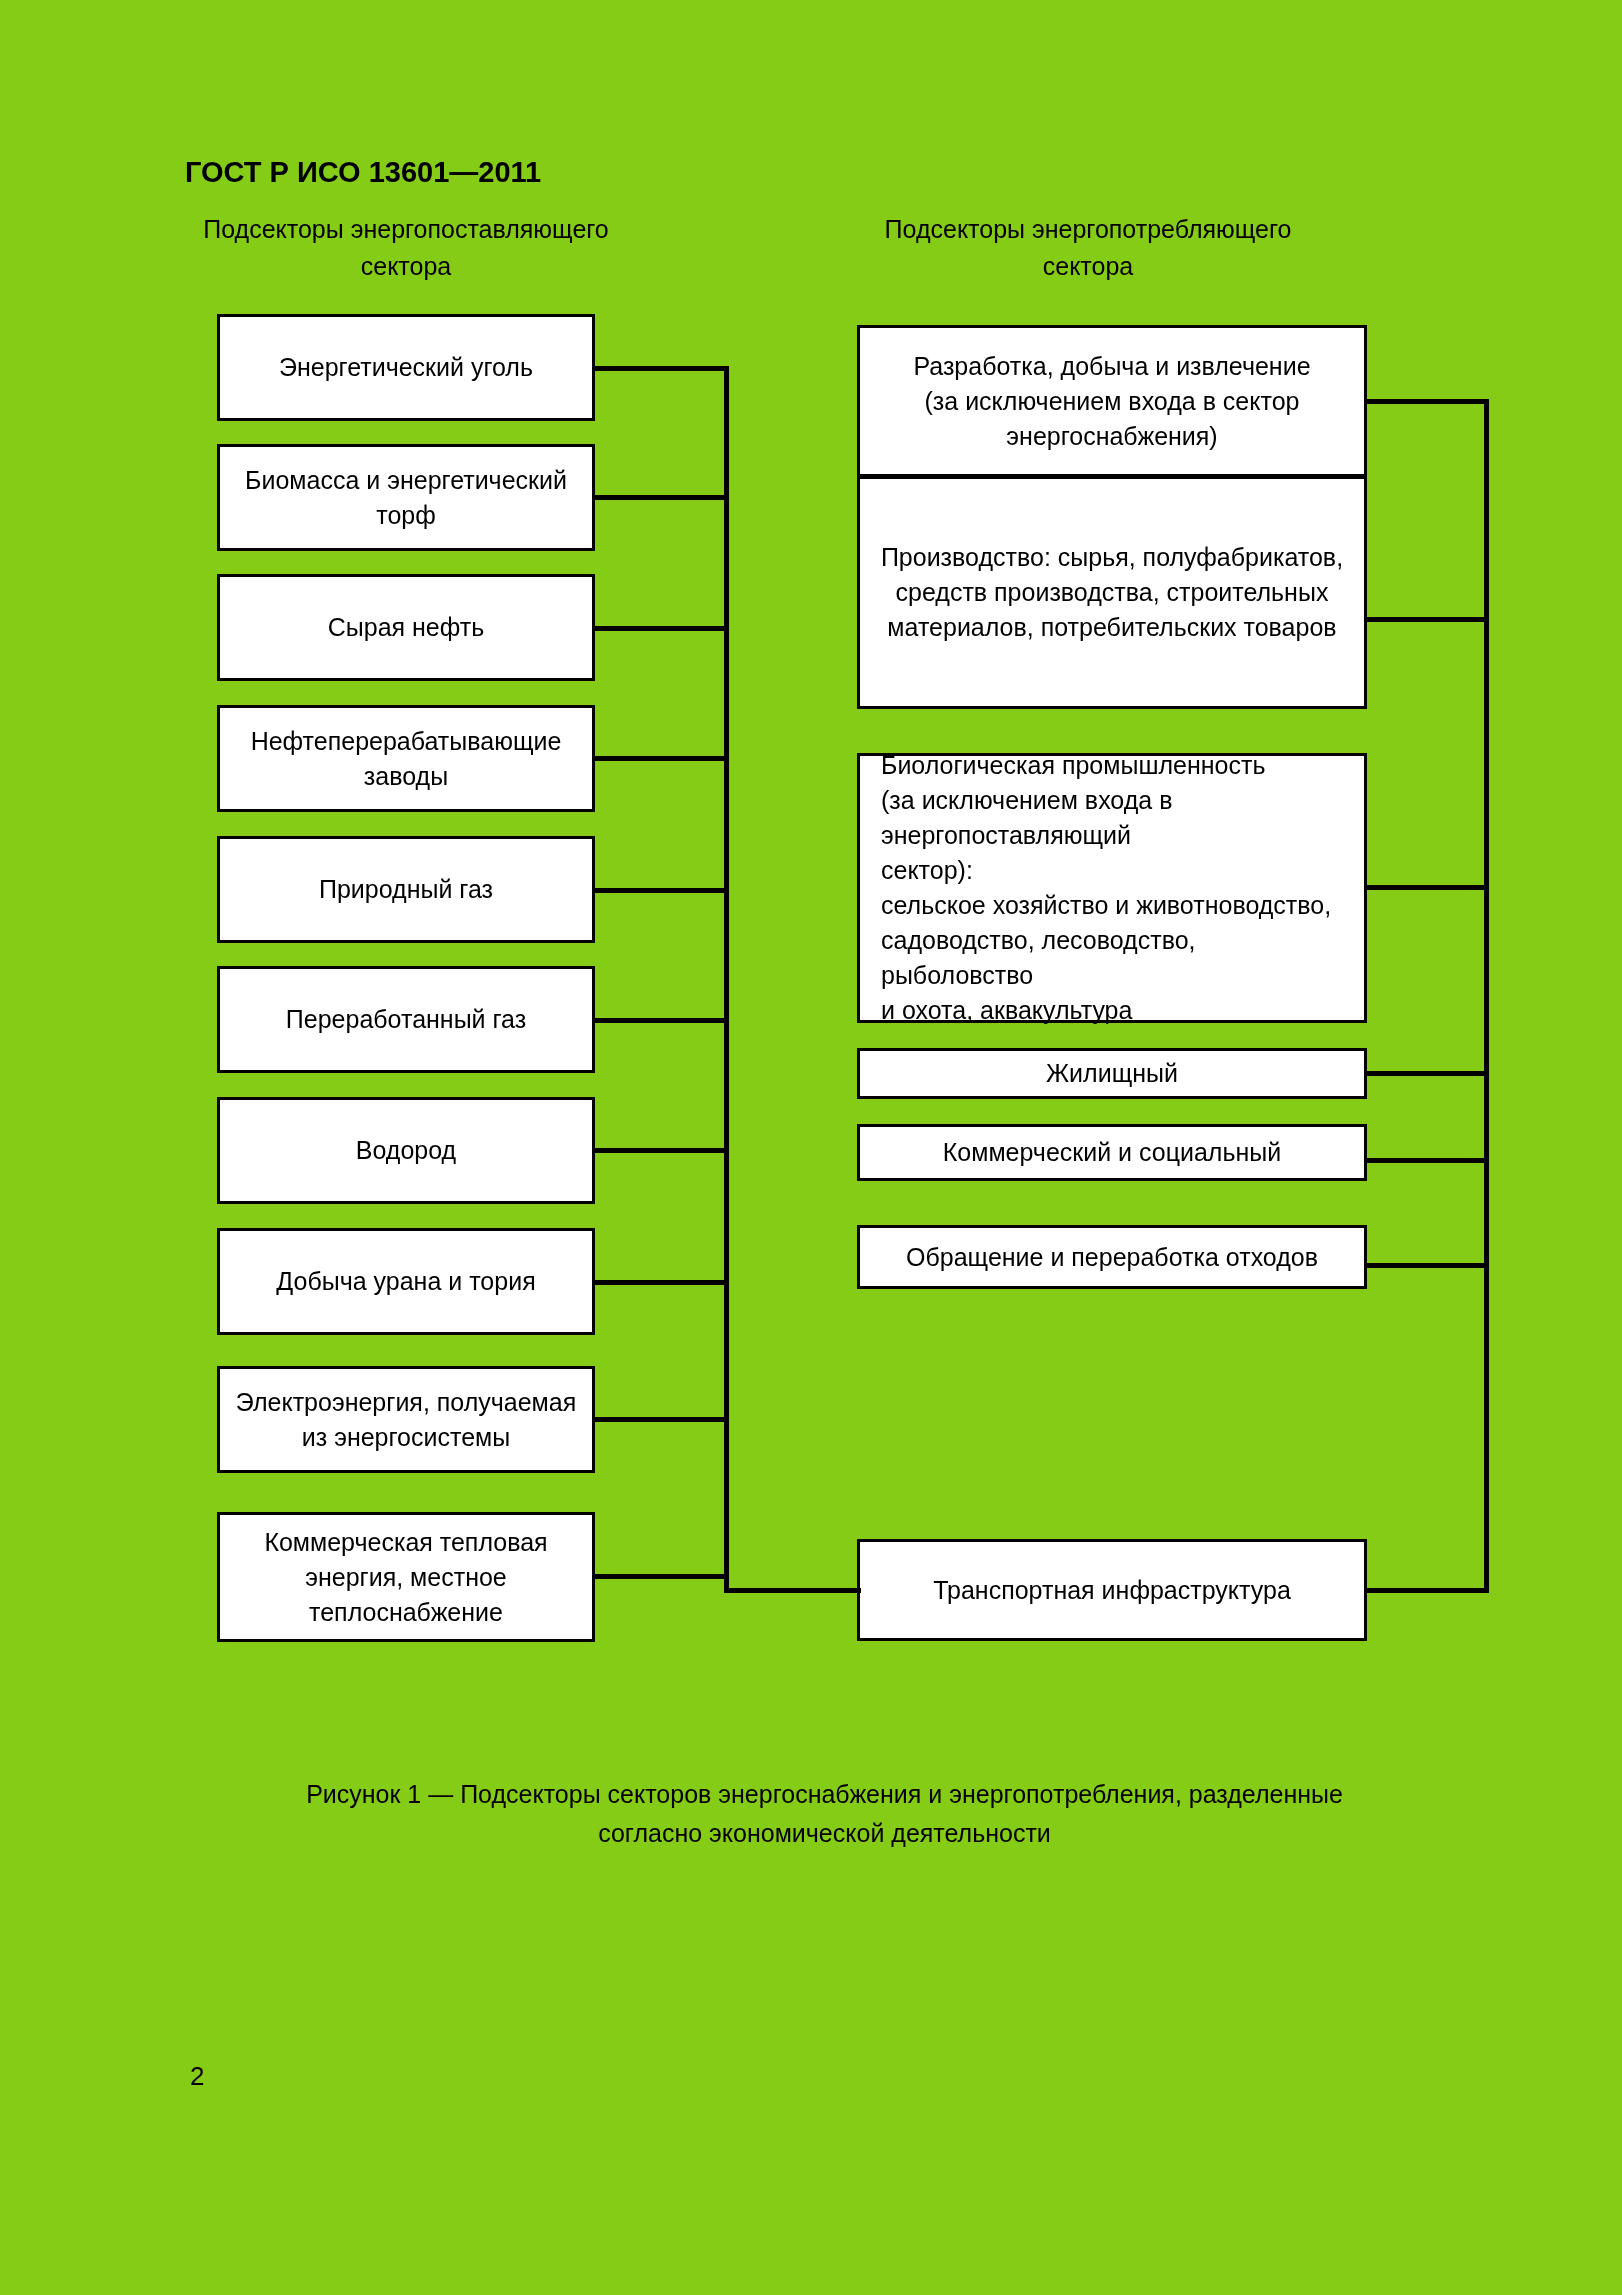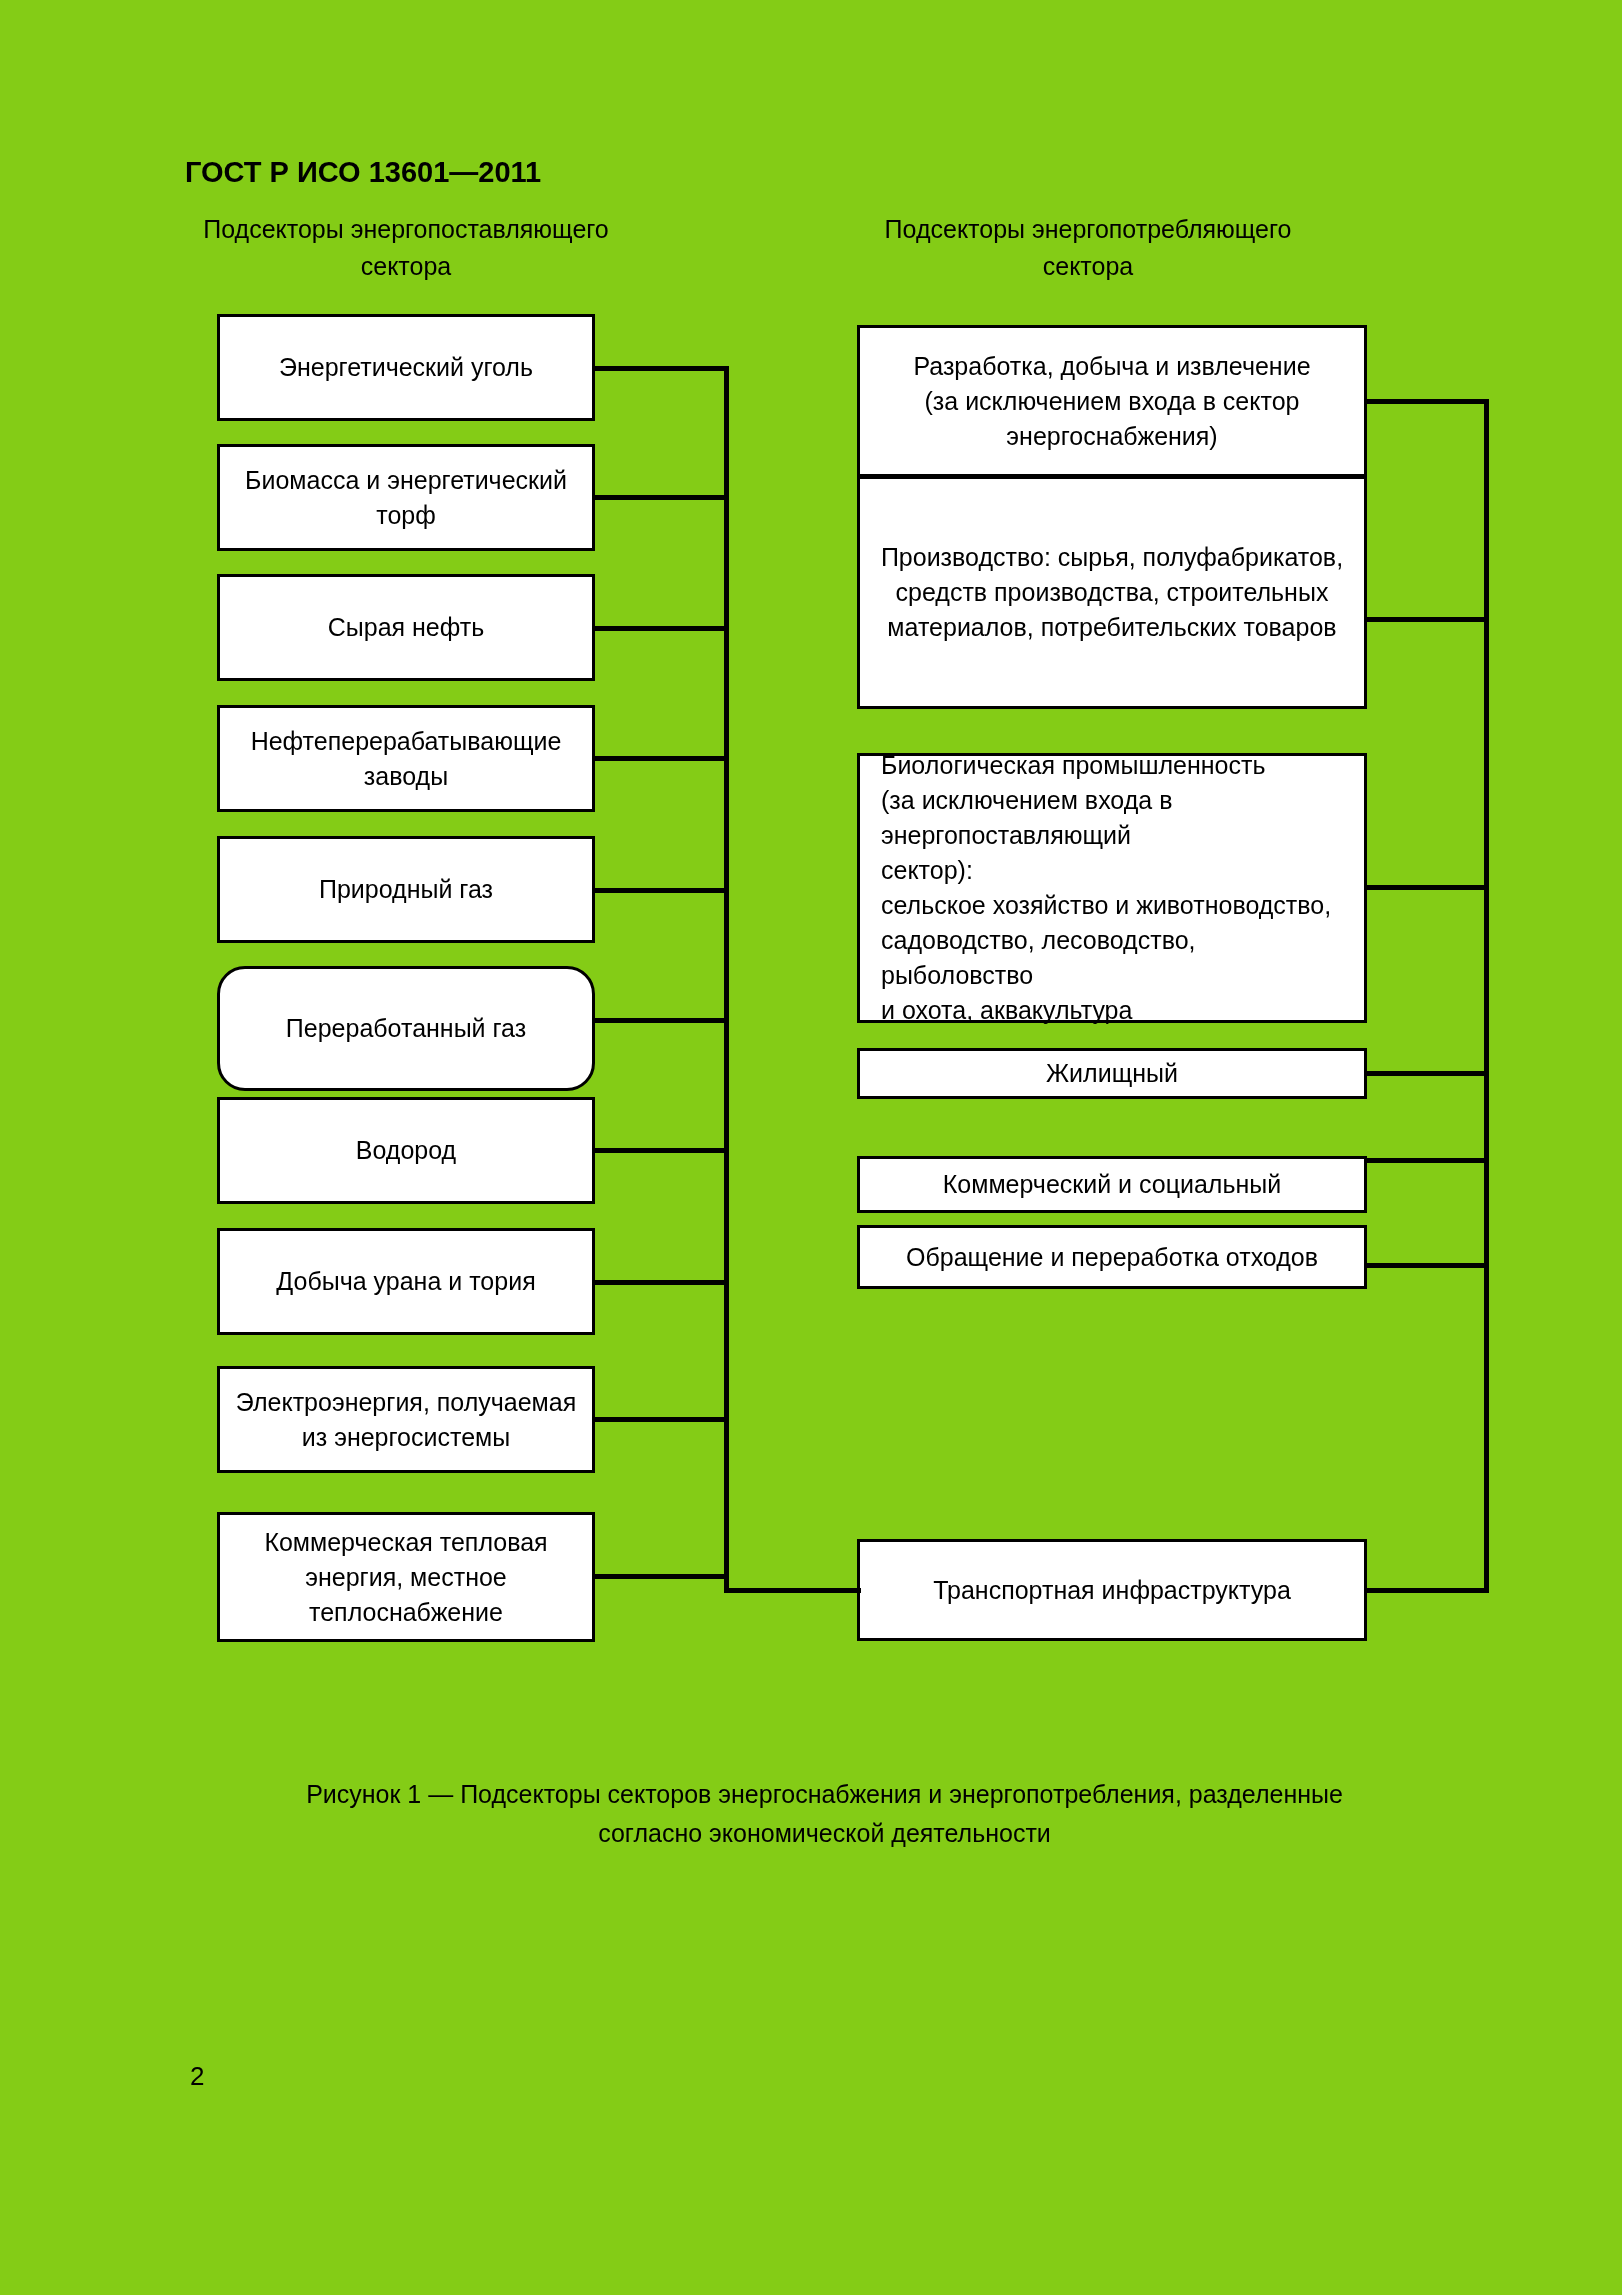--- a/index.html
+++ b/index.html
@@ -76,21 +76,21 @@
   <div class="col-header" style="left:859px;top:211px;width:458px;">Подсекторы энергопотребляющего
 сектора</div>
 
   <div class="box" style="left:217px;top:314px;width:378px;height:107px;">Энергетический уголь</div>
   <div class="box" style="left:217px;top:444px;width:378px;height:107px;">Биомасса и энергетический
 торф</div>
   <div class="box" style="left:217px;top:574px;width:378px;height:107px;">Сырая нефть</div>
   <div class="box" style="left:217px;top:705px;width:378px;height:107px;">Нефтеперерабатывающие
 заводы</div>
   <div class="box" style="left:217px;top:836px;width:378px;height:107px;">Природный газ</div>
-  <div class="box" style="left:217px;top:966px;width:378px;height:125px;border-radius:28px;">Переработанный газ</div>
+  <div class="box" style="left:217px;top:966px;width:378px;height:107px;">Переработанный газ</div>
   <div class="box" style="left:217px;top:1097px;width:378px;height:107px;">Водород</div>
   <div class="box" style="left:217px;top:1228px;width:378px;height:107px;">Добыча урана и тория</div>
   <div class="box" style="left:217px;top:1366px;width:378px;height:107px;">Электроэнергия, получаемая
 из энергосистемы</div>
   <div class="box" style="left:217px;top:1512px;width:378px;height:130px;">Коммерческая тепловая
 энергия, местное
 теплоснабжение</div>
 
   <div class="box" style="left:857px;top:325px;width:510px;height:152px;">Разработка, добыча и извлечение
 (за исключением входа в сектор
@@ -98,21 +98,21 @@
   <div class="box" style="left:857px;top:476px;width:510px;height:233px;">Производство: сырья, полуфабрикатов,
 средств производства, строительных
 материалов, потребительских товаров</div>
   <div class="box left-text" style="left:857px;top:753px;width:510px;height:270px;">Биологическая промышленность
 (за исключением входа в энергопоставляющий
 сектор):
 сельское хозяйство и животноводство,
 садоводство, лесоводство, рыболовство
 и охота, аквакультура</div>
   <div class="box" style="left:857px;top:1048px;width:510px;height:51px;">Жилищный</div>
-  <div class="box" style="left:857px;top:1124px;width:510px;height:57px;margin-top:32px;">Коммерческий и социальный</div>
+  <div class="box" style="left:857px;top:1124px;width:510px;height:57px;">Коммерческий и социальный</div>
   <div class="box" style="left:857px;top:1225px;width:510px;height:64px;">Обращение и переработка отходов</div>
   <div class="box" style="left:857px;top:1539px;width:510px;height:102px;">Транспортная инфраструктура</div>
 
   <div class="h" style="left:592px;top:366px;width:137px;"></div>
   <div class="h" style="left:592px;top:495px;width:137px;"></div>
   <div class="h" style="left:592px;top:626px;width:137px;"></div>
   <div class="h" style="left:592px;top:756px;width:137px;"></div>
   <div class="h" style="left:592px;top:888px;width:137px;"></div>
   <div class="h" style="left:592px;top:1018px;width:137px;"></div>
   <div class="h" style="left:592px;top:1148px;width:137px;"></div>

